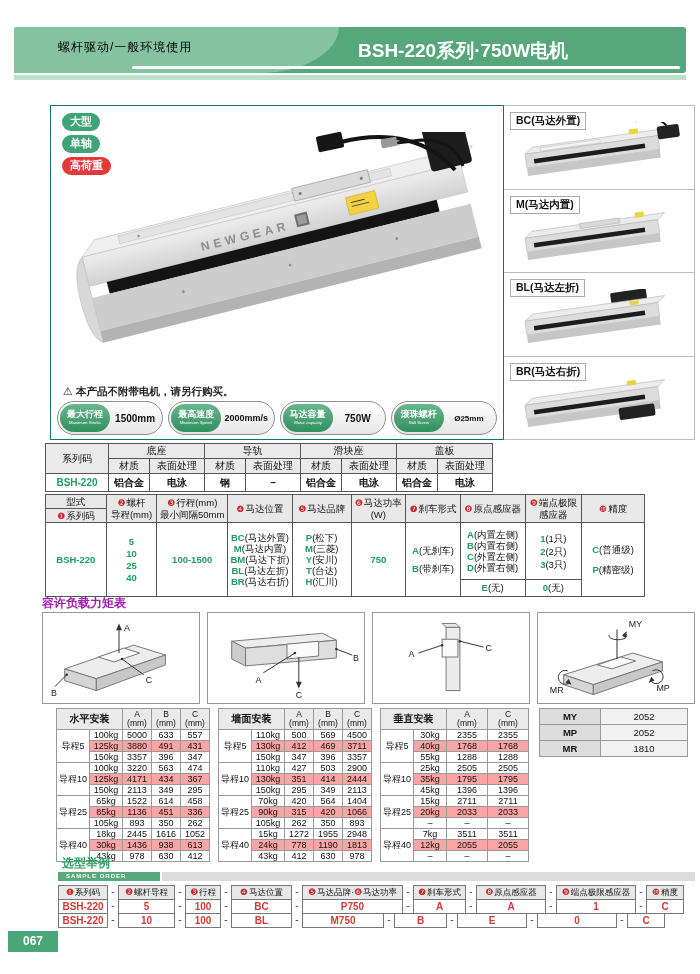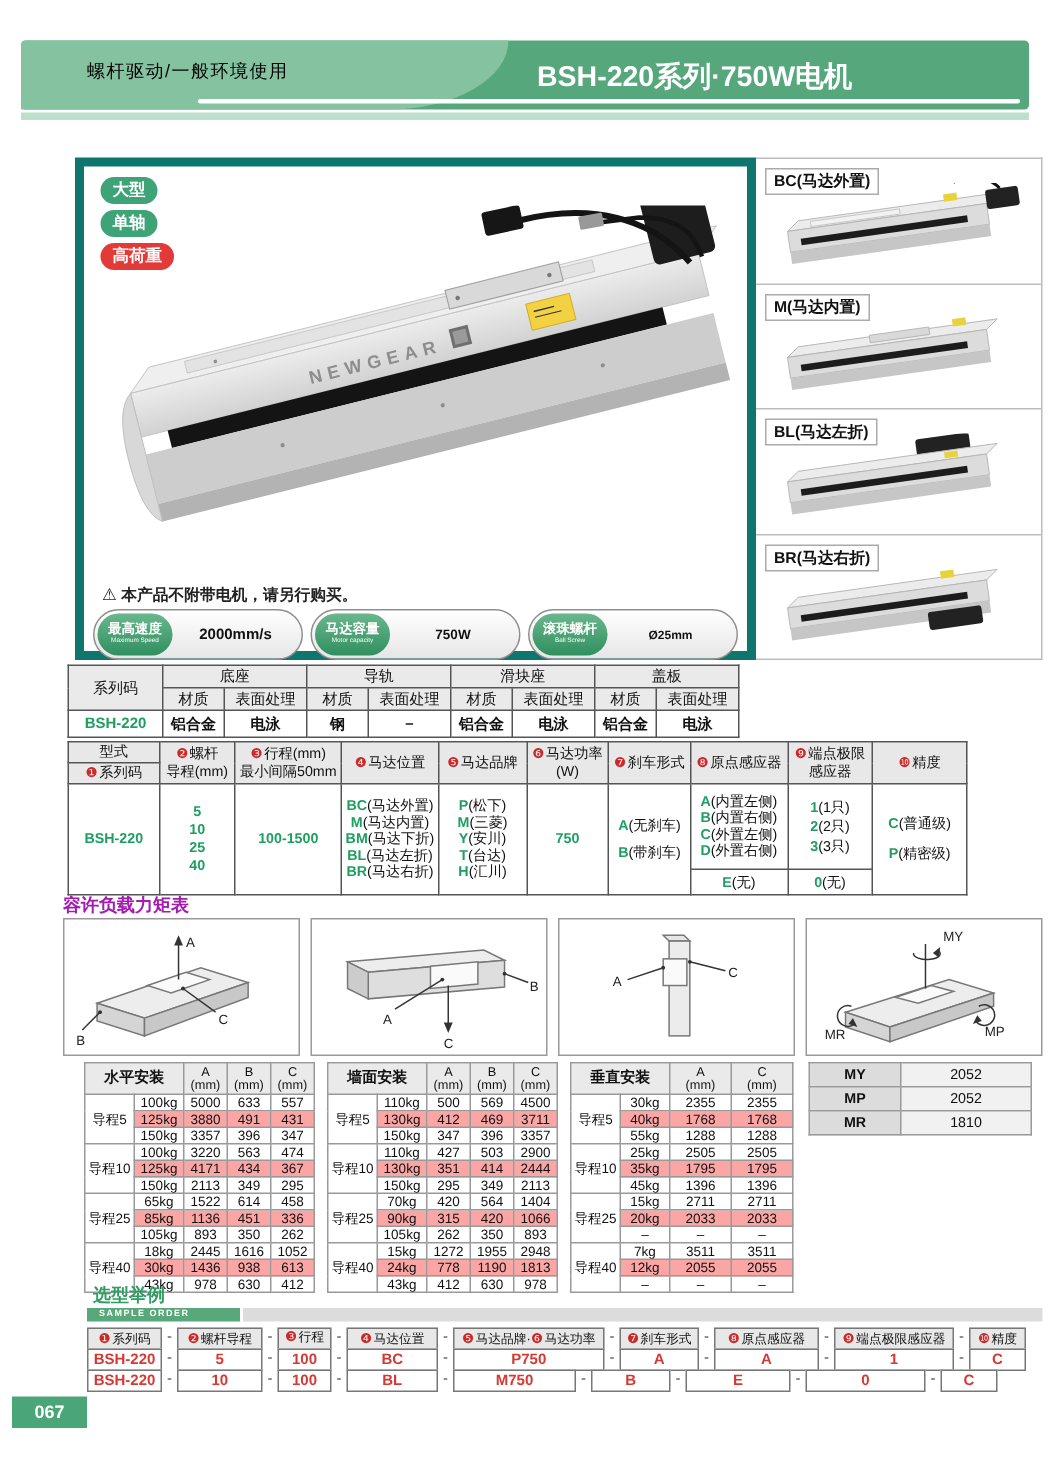--- a/index.html
+++ b/index.html
@@ -10,21 +10,21 @@
   .band{position:absolute;left:14px;top:27px;width:672px;height:46px;background:#56a77b;border-radius:3px}
   .band-chip{position:absolute;left:0;top:0;width:325px;height:46px;background:#85c2a0;
              border-radius:3px 0 80px 0 / 3px 0 46px 0}
   .t-left{position:absolute;left:44px;top:12px;font-size:12px;font-weight:normal;color:#000000;letter-spacing:1px}
   .t-right{position:absolute;left:344px;top:11px;font-size:19px;font-weight:bold;color:#fff}
   .band-line{position:absolute;left:118px;right:6px;bottom:4px;height:3px;background:#fff;border-radius:2px}
   .band-strip{position:absolute;left:14px;top:75px;width:672px;height:5px;background:#bedfcc}
 
   
   .prod{position:absolute;left:50px;top:105px;width:645px;height:335px;display:flex}
-  .photo{width:454px;height:100%;border:6px solid #0f766e;position:relative;background:#fff;box-sizing:border-box}
+  .photo{width:454px;height:100%;border:1px solid #0f766e;position:relative;background:#fff;box-sizing:border-box}
   .vars{width:191px;height:100%;border:1px solid #bdbdbd;border-left:none;box-sizing:border-box;display:flex;flex-direction:column;background:#fff}
   .vcell{flex:1;position:relative;border-bottom:1px solid #bdbdbd;overflow:hidden}
   .vcell:last-child{border-bottom:none}
   .vlabel{position:absolute;left:6px;top:6px;background:#fff;border:1px solid #aaa;padding:1px 5px;font-size:10.5px;font-weight:bold;z-index:2}
   .vsvg{position:absolute;left:8px;top:16px;width:174px;height:64px}
 
   .tags{position:absolute;left:11px;top:7px;z-index:3}
   .tag{display:table;color:#fff;font-weight:bold;font-size:11px;padding:1px 8px 2px;border-radius:10px;margin-bottom:4px}
   .tag-green{background:#3ea376}
   .tag-red{background:#e23a39}
@@ -171,20 +171,27 @@
       <path d="M404,34 C398,16 386,8 362,8 L330,12" fill="none" stroke="#141414" stroke-width="3"></path>
       <rect x="258" y="2" width="26" height="16" rx="2" fill="#161616" transform="rotate(-12 271 10)"></rect>
       <rect x="322" y="6" width="16" height="9" rx="1" fill="#999" transform="rotate(-10 330 10)"></rect>
     </svg>
 
     <div class="note">
       <span class="warn">⚠</span><span>本产品不附带电机，请另行购买。</span>
     </div>
 
     <div class="badges">
+      <div class="badge">
+        <span class="blabel">
+            <span class="bcn">最大行程</span>
+            <span class="ben">Maximum Stroke</span>
+          </span>
+        <span class="bval">1500mm</span>
+      </div>
       <div class="badge">
         <span class="blabel">
             <span class="bcn">最高速度</span>
             <span class="ben">Maximum Speed</span>
           </span>
         <span class="bval">2000mm/s</span>
       </div>
       <div class="badge">
         <span class="blabel">
             <span class="bcn">马达容量</span>
@@ -729,21 +736,21 @@
 
 <div class="s-title">选型举例</div>
 <div class="s-bar">SAMPLE ORDER</div>
 <div class="s-bar2"></div>
 <div class="so">
     <div class="so-row">
       <div class="so-box so-h" style="width: 50px;"><span class="rn">❶</span><span>系列码</span></div>
       <span class="so-dash">-</span>
       <div class="so-box so-h" style="width: 57px;"><span class="rn">❷</span><span>螺杆导程</span></div>
       <span class="so-dash">-</span>
-      <div class="so-box so-h" style="width: 36px; font-family: Liberation Mono, monospace;"><span class="rn">❸</span><span>行程</span></div>
+      <div class="so-box so-h" style="width: 36px;"><span class="rn">❸</span><span>行程</span></div>
       <span class="so-dash">-</span>
       <div class="so-box so-h" style="width: 61px;"><span class="rn">❹</span><span>马达位置</span></div>
       <span class="so-dash">-</span>
       <div class="so-box so-h" style="width: 101px;"><span class="rn">❺</span><span>马达品牌·</span><span class="rn">❻</span><span>马达功率</span></div>
       <span class="so-dash">-</span>
       <div class="so-box so-h" style="width: 53px;"><span class="rn">❼</span><span>刹车形式</span></div>
       <span class="so-dash">-</span>
       <div class="so-box so-h" style="width: 70px;"><span class="rn">❽</span><span>原点感应器</span></div>
       <span class="so-dash">-</span>
       <div class="so-box so-h" style="width: 80px;"><span class="rn">❾</span><span>端点极限感应器</span></div>

